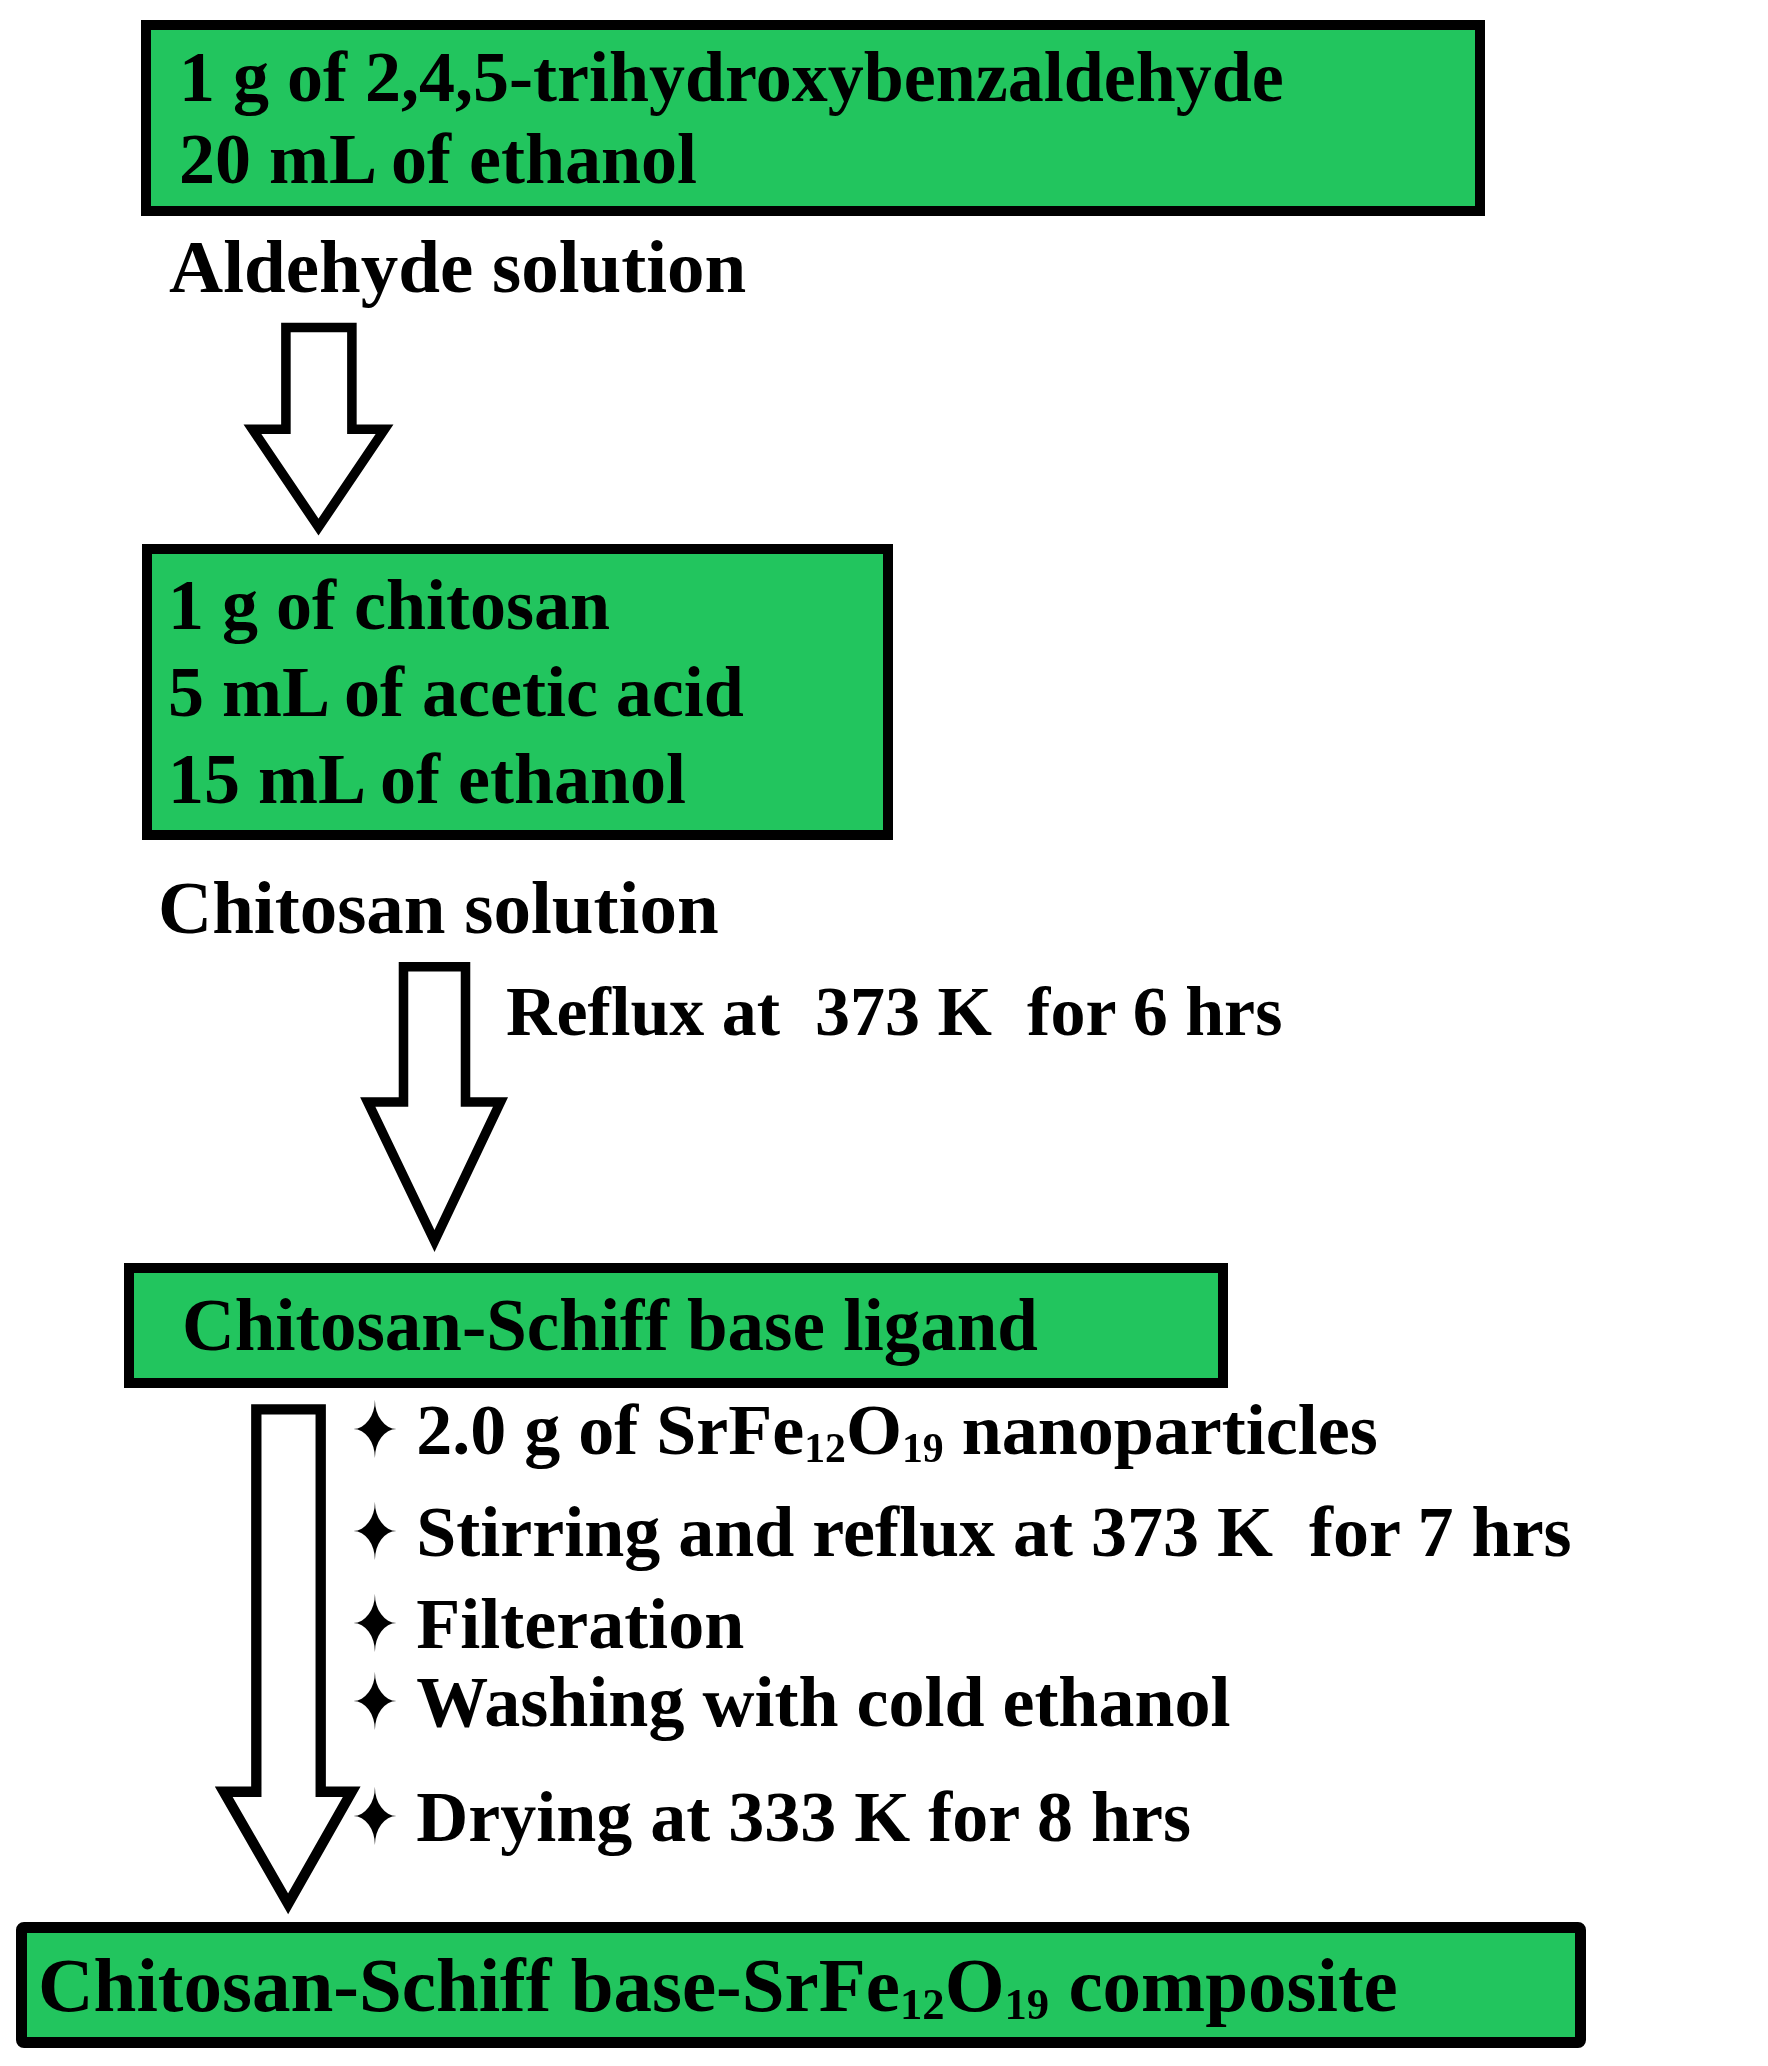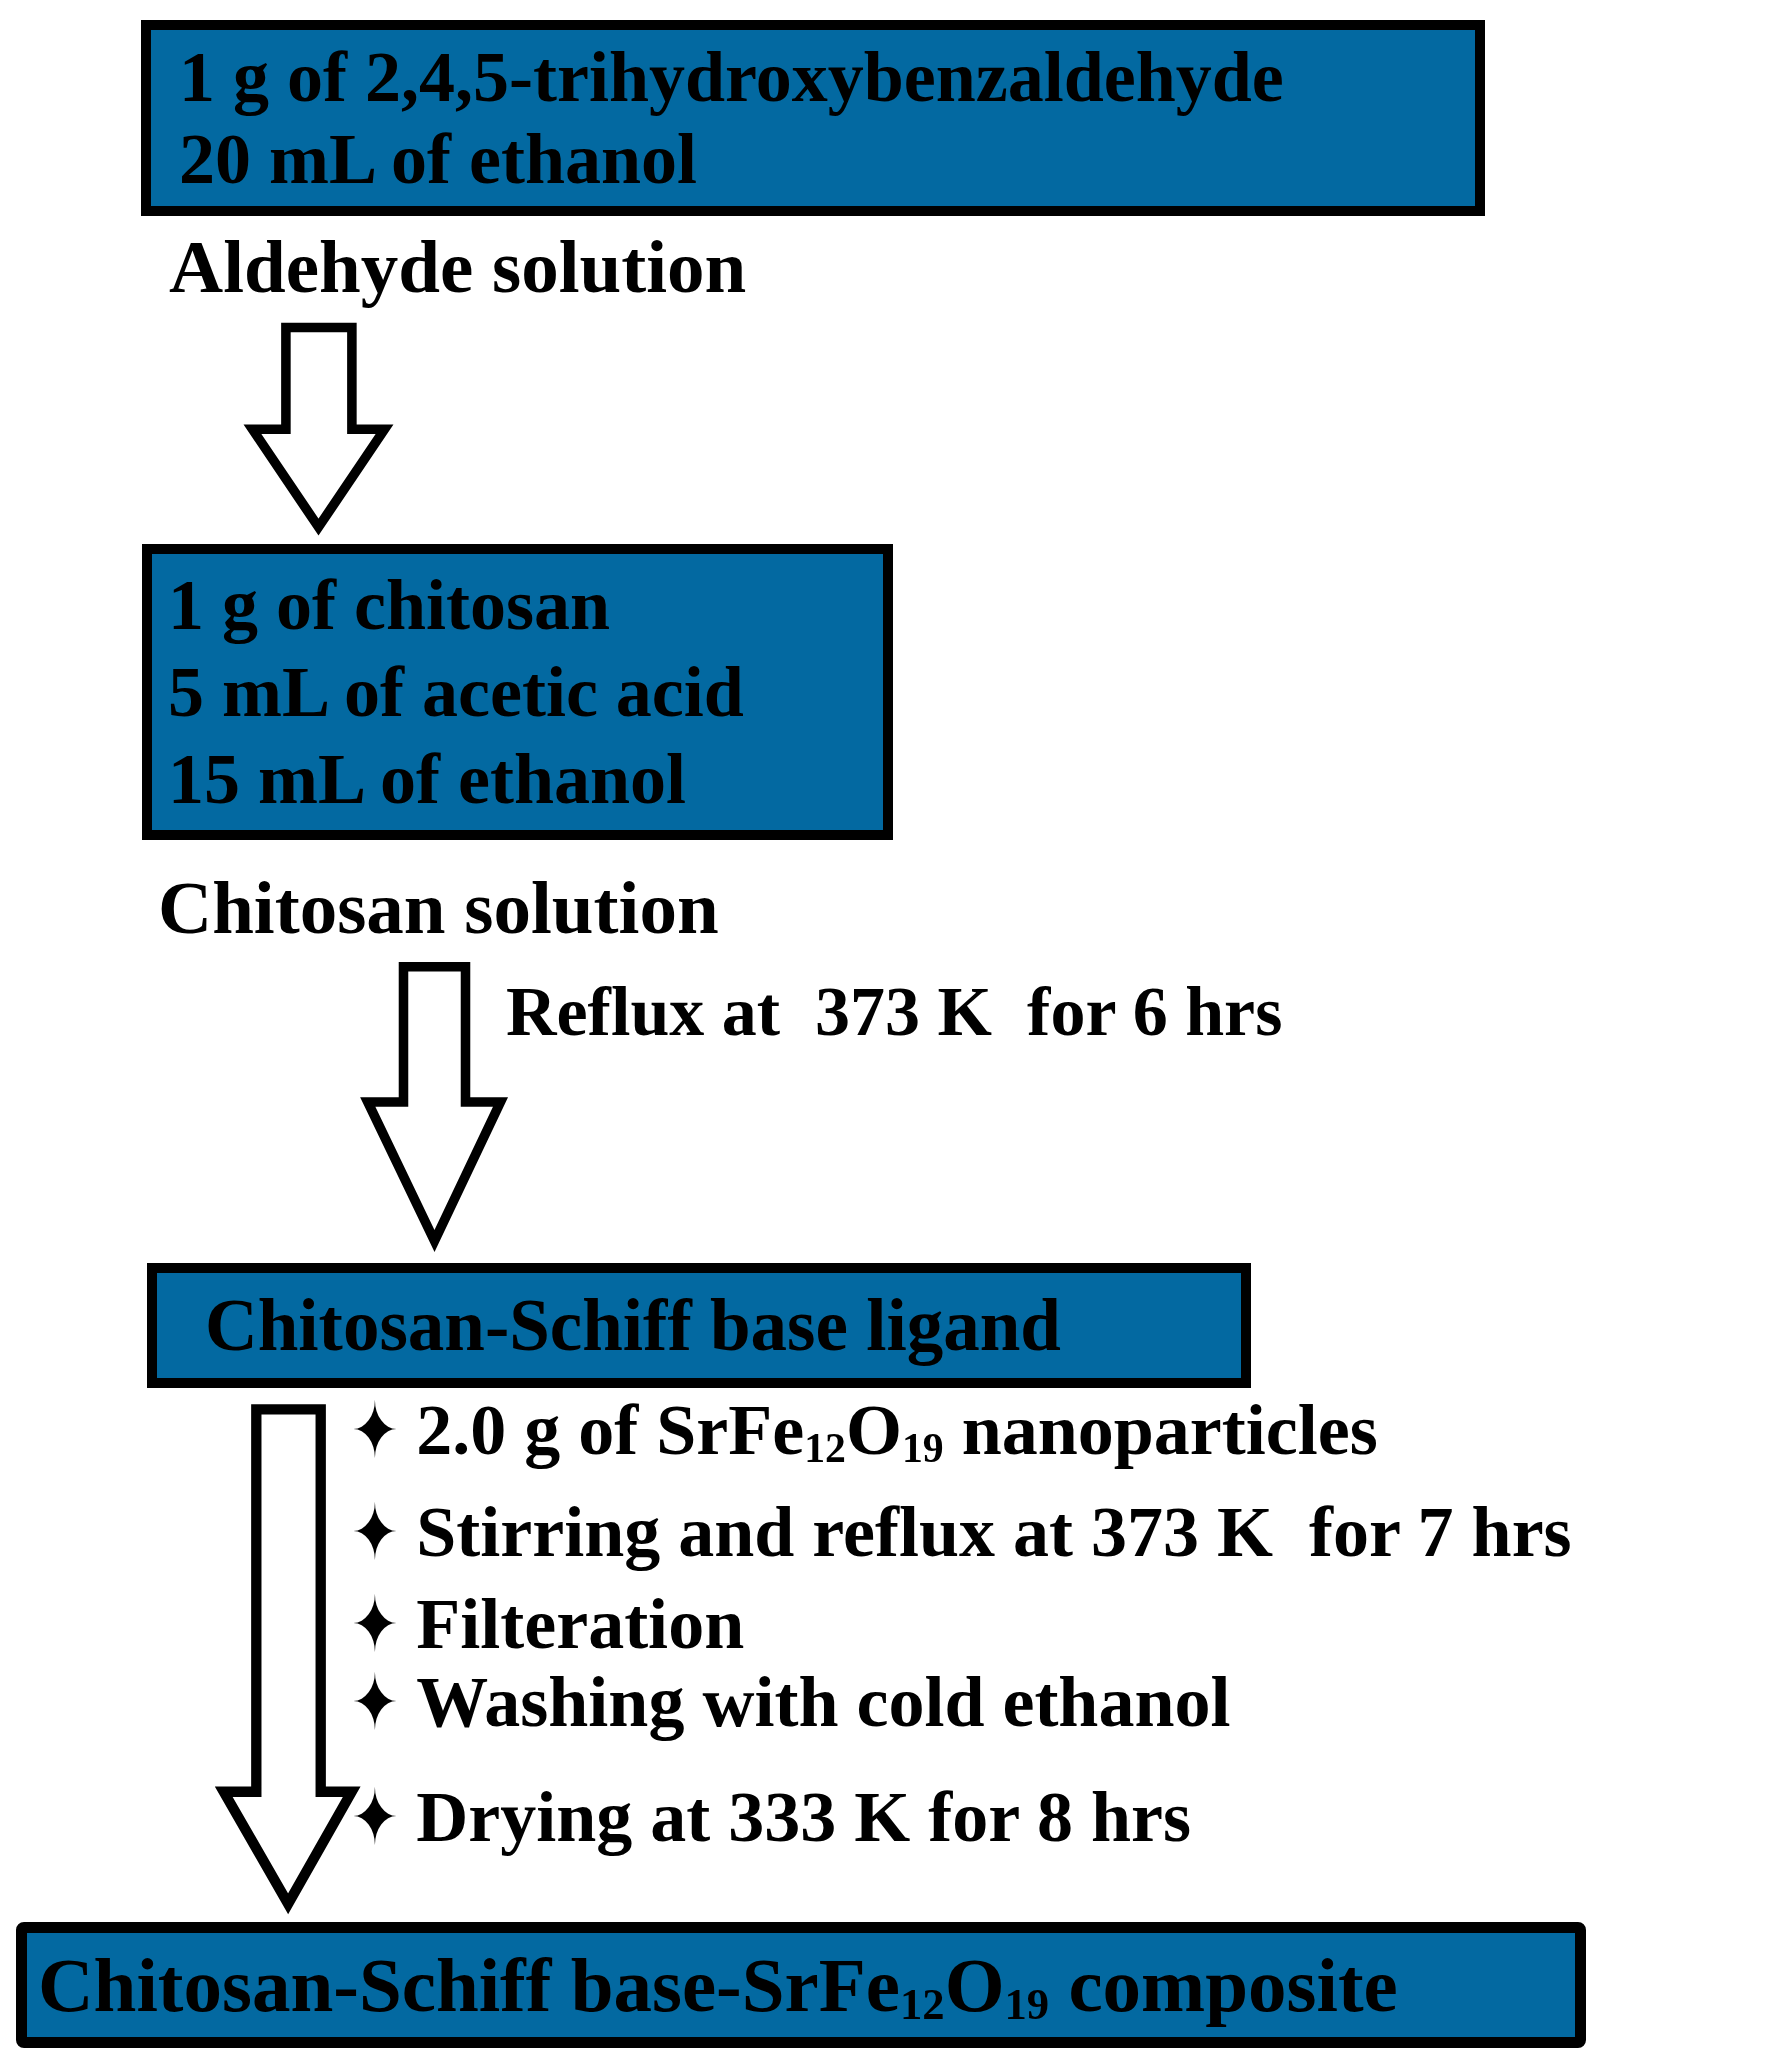--- a/index.html
+++ b/index.html
@@ -8,21 +8,21 @@
     width:1768px;height:2066px;
     background:#ffffff;
     font-family:"Liberation Serif","DejaVu Serif",serif;
     font-weight:bold;
     color:#000;
     overflow:hidden;
   }
   .fbox{
     position:absolute;
     border:10.4px solid #000;
-    background:#0369a1;
+    background:#22c55e;
     box-sizing:border-box;
     display:flex;
     flex-direction:column;
     justify-content:space-evenly;
   }
   .box-line{
     line-height:1;
     white-space:pre;
   }
   .flabel{
@@ -84,21 +84,21 @@
   </div>
 
   <div class="flabel t94" style="left:158px;top:870px;">Chitosan solution</div>
 
   <svg class="arrow-svg" style="left:355px;top:956px;" width="159" height="299" viewBox="445 1200 200 375">
     <polygon class="arrow-shape" stroke-width="12" points="506,1213 584,1213 584,1383 628,1383 545,1558 461,1383 506,1383"></polygon>
   </svg>
 
   <div class="flabel t88" style="left:506px;top:977px;">Reflux at  373 K  for 6 hrs</div>
 
-  <div class="fbox" style="left:124px;top:1263px;width:1104px;height:125px;padding-left:48px;margin-left:23px;">
+  <div class="fbox" style="left:124px;top:1263px;width:1104px;height:125px;padding-left:48px;">
     <div class="box-line t92">Chitosan-Schiff base ligand</div>
   </div>
 
   <svg class="arrow-svg" style="left:211px;top:1396px;" width="159" height="522" viewBox="265 1752 200 655">
     <polygon class="arrow-shape" stroke-width="13" points="322,1768 403,1768 403,2249 442,2249 362,2390 281,2249 322,2249"></polygon>
   </svg>
 
   <div class="bullet-row" style="left:351px;top:1394px;">
     <span class="bullet-star">✦</span>
     <span class="bullet-text"><span>2.0 g of SrFe</span><span class="sub">12</span><span>O</span><span class="sub">19</span><span> nanoparticles</span></span>

